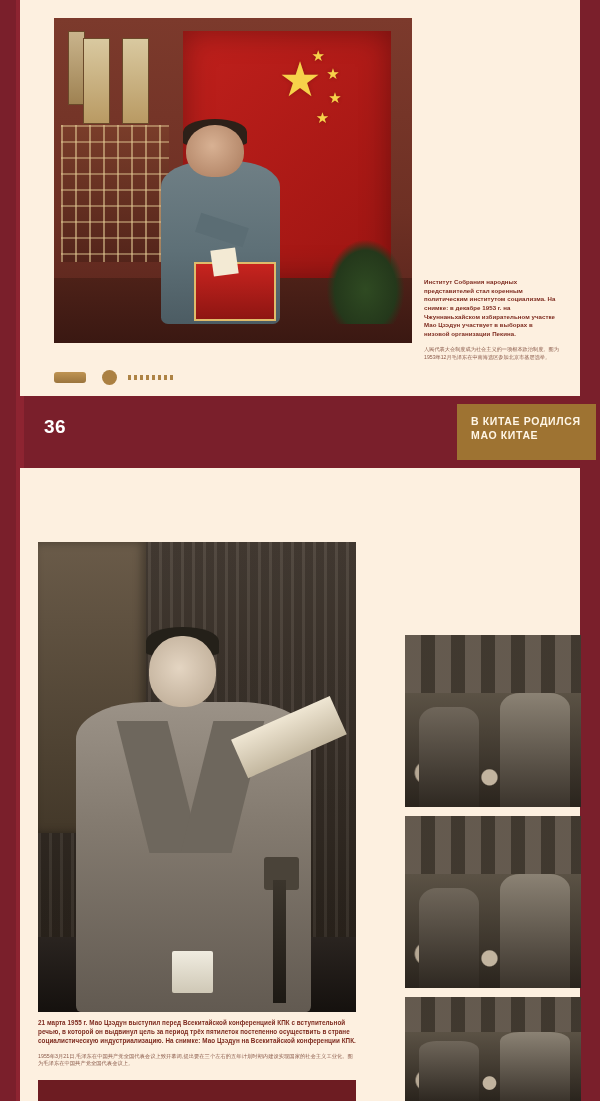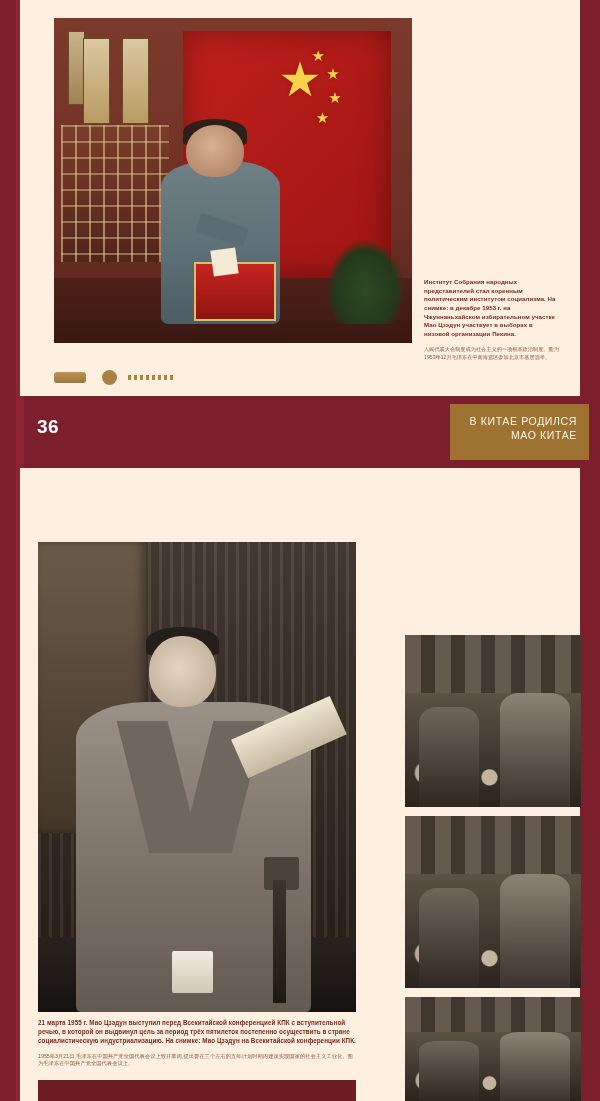--- a/index.html
+++ b/index.html
@@ -198,21 +198,21 @@
     background: #a9792c;
     opacity: .85;
   }
   .tb1 { left: 0; top: 6px; width: 32px; height: 11px; border-radius: 3px; background: linear-gradient(to bottom,#b4843a,#8a5f21); }
   .tb2 { left: 48px; top: 4px; width: 15px; height: 15px; border-radius: 50%; background: #9c6c26; }
   .tb3 { left: 74px; top: 9px; width: 46px; height: 5px; background: repeating-linear-gradient(to right,#a0702a 0 3px, transparent 3px 6px); }
 
   
   .band {
     position: absolute;
-    left: 9px;
+    left: 16px;
     top: 396px;
     width: 572px;
     height: 72px;
   }
   .pagenum {
     position: absolute;
     left: 28px;
     top: 20px;
     color: #ffffff;
     font-size: 19px;
@@ -225,24 +225,23 @@
     top: 8px;
     width: 139px;
     height: 56px;
     background: #9e7332;
     color: #fff6e6;
     padding: 10px 12px 0 14px;
     box-sizing: border-box;
   }
   .runhead div {
     font-size: 10.5px;
-    font-weight: normal;
+    font-weight: bold;
     line-height: 1.35;
     letter-spacing: .06em;
-    text-align: right;
   }
 
   
   .page-main {
     position: absolute;
     left: 20px;
     top: 468px;
     width: 560px;
     height: 633px;
     background: #fdf0e0;

